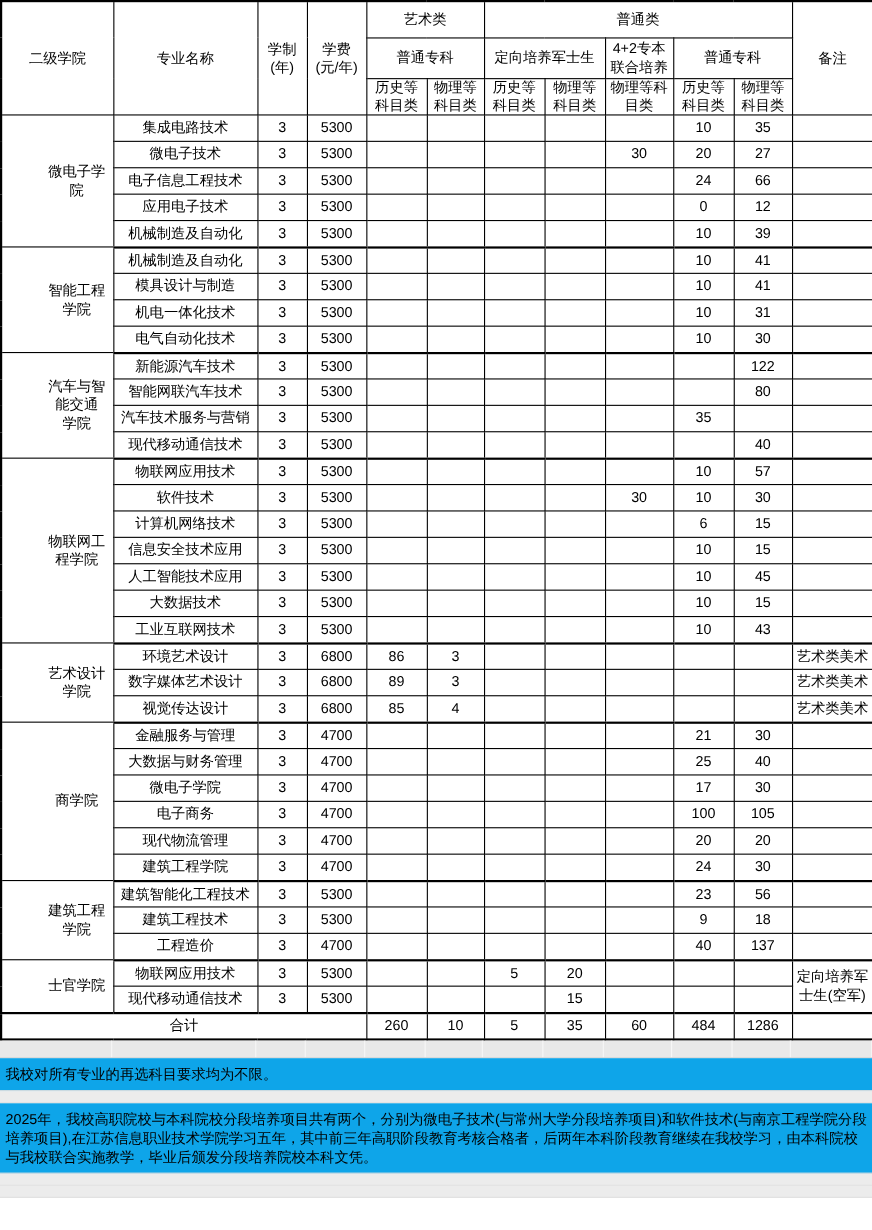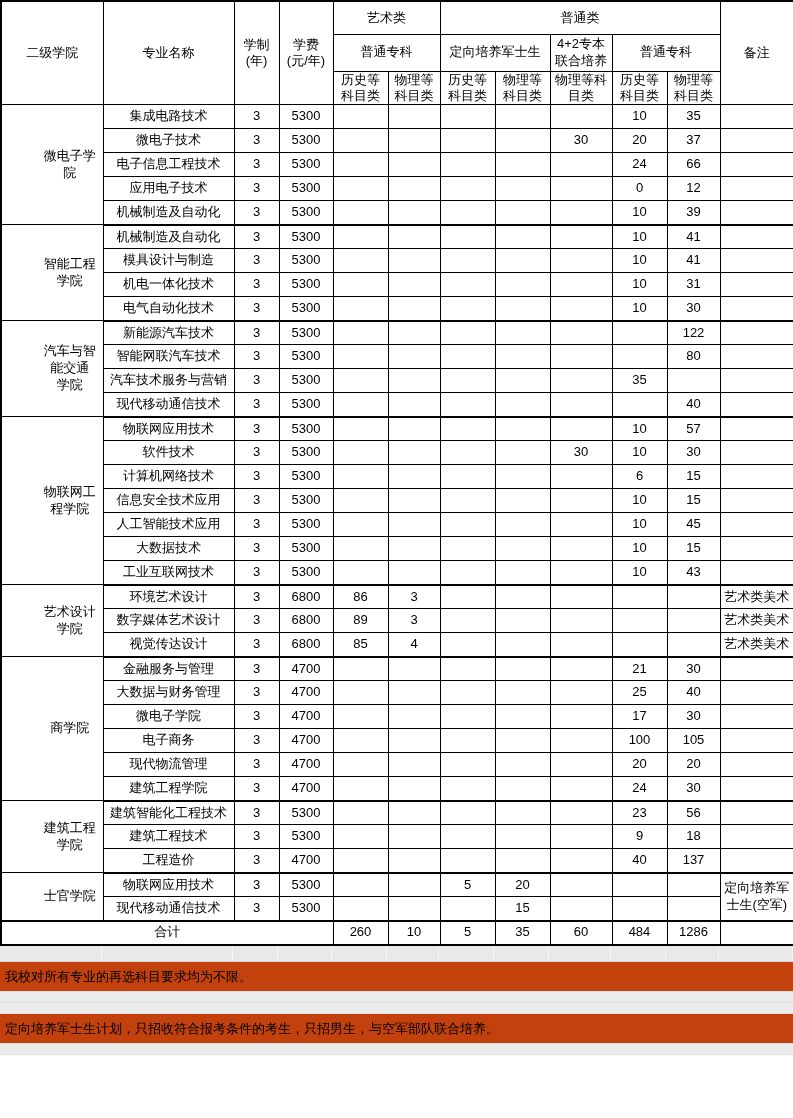--- a/index.html
+++ b/index.html
@@ -11,21 +11,21 @@
         overflow:hidden;}
   thead tr.h1{height:33px;} thead tr.h2{height:37px;} thead tr.h3{height:33px;}
   tbody tr{height:24px;}
   tr.group-end td{border-bottom-width:2px;}
   tr.total-row td{border-top-width:2px;height:21px;text-align:center;}
   td.college{line-height:1.3;padding-left:37px;}
   
   .gridband{height:16px;background:#e9e9e9;border-bottom:1px solid #d9d9d9;
             display:flex;box-sizing:border-box;}
   .gridband span{display:block;height:100%;border-right:1px solid #f7f7f7;box-sizing:border-box;}
-  .note{background:#c2410c;padding:6px 5px;font-size:13px;line-height:17px;
+  .note{background:#0ea5e9;padding:6px 5px;font-size:13px;line-height:17px;
         border-bottom:1px solid #e0e0e0;}
   .spacer{height:10px;background:#ececec;border-bottom:1px solid #e0e0e0;}
 </style>
 </head>
 <body>
 
 <table>
   <colgroup>
     <col style="width:102px">
       <col style="width:131px">
@@ -94,21 +94,21 @@
       <tr>
         <td>微电子技术</td>
         <td>3</td>
         <td>5300</td>
         <td></td>
         <td></td>
         <td></td>
         <td></td>
         <td>30</td>
         <td>20</td>
-        <td>37</td>
+        <td>27</td>
         <td></td>
       </tr>
       <tr>
         <td>电子信息工程技术</td>
         <td>3</td>
         <td>5300</td>
         <td></td>
         <td></td>
         <td></td>
         <td></td>
@@ -552,17 +552,17 @@
     <span style="width: 55px;"></span>
     <span style="width: 62px;"></span>
     <span style="width: 55px;"></span>
     <span style="width: 53px;"></span>
     <span style="width: 74px;"></span>
   </div>
 
 <div>
   <div class="note">我校对所有专业的再选科目要求均为不限。</div>
   <div class="spacer"></div>
+  <div class="note">2025年，我校高职院校与本科院校分段培养项目共有两个，分别为微电子技术(与常州大学分段培养项目)和软件技术(与南京工程学院分段培养项目),在江苏信息职业技术学院学习五年，其中前三年高职阶段教育考核合格者，后两年本科阶段教育继续在我校学习，由本科院校与我校联合实施教学，毕业后颁发分段培养院校本科文凭。</div>
   <div class="spacer"></div>
-  <div class="note">定向培养军士生计划，只招收符合报考条件的考生，只招男生，与空军部队联合培养。</div>
   <div class="spacer"></div>
 
 </div>
 
 </body></html>

